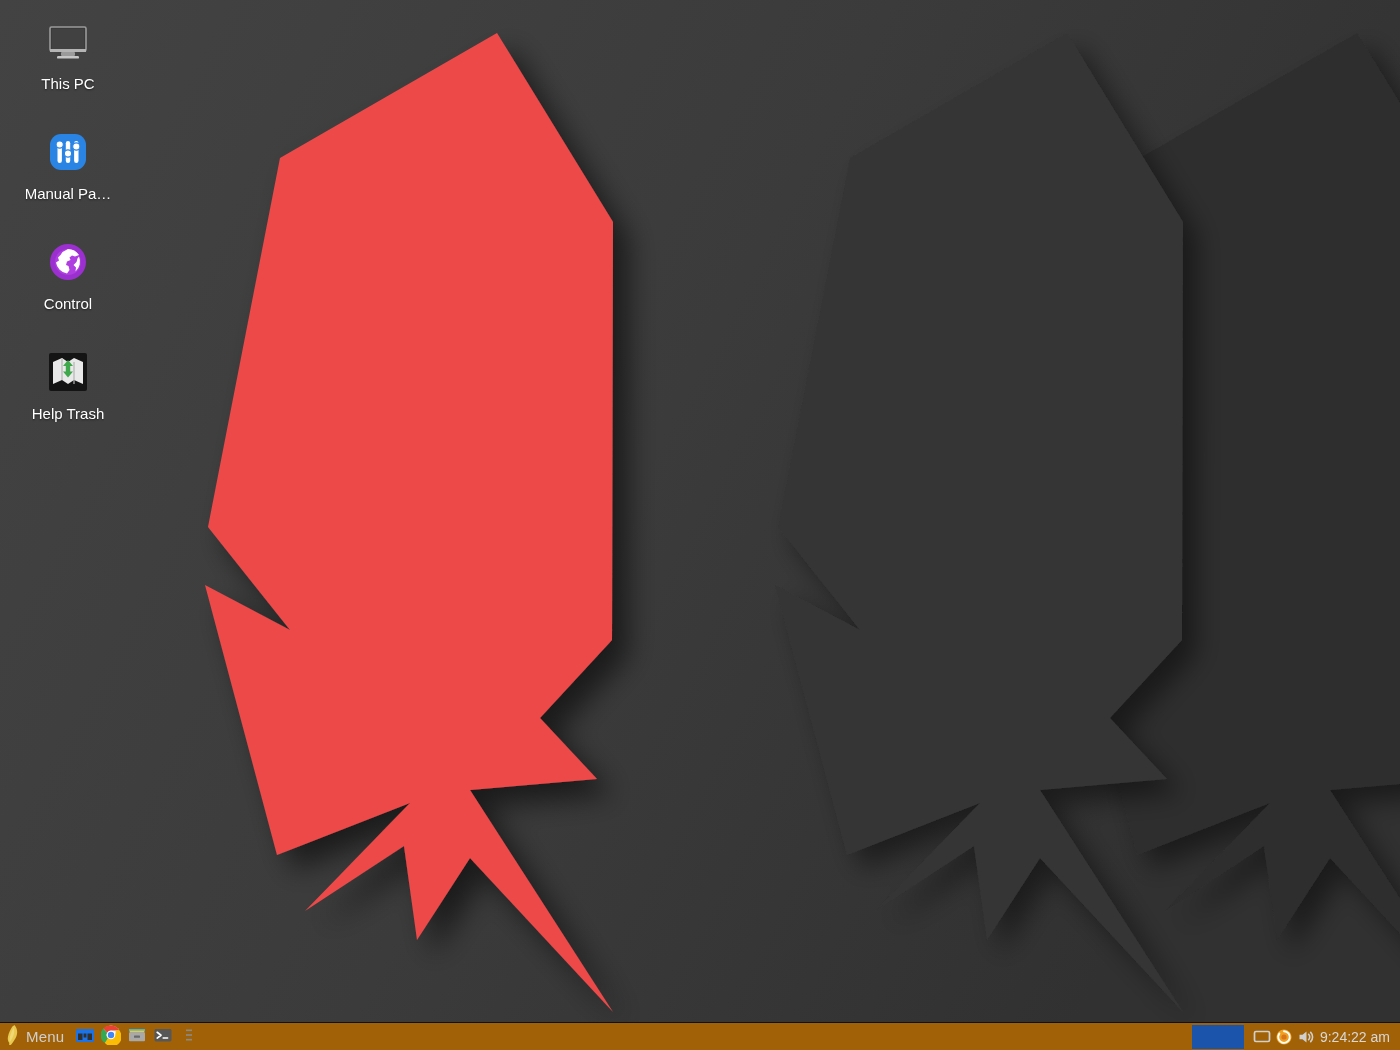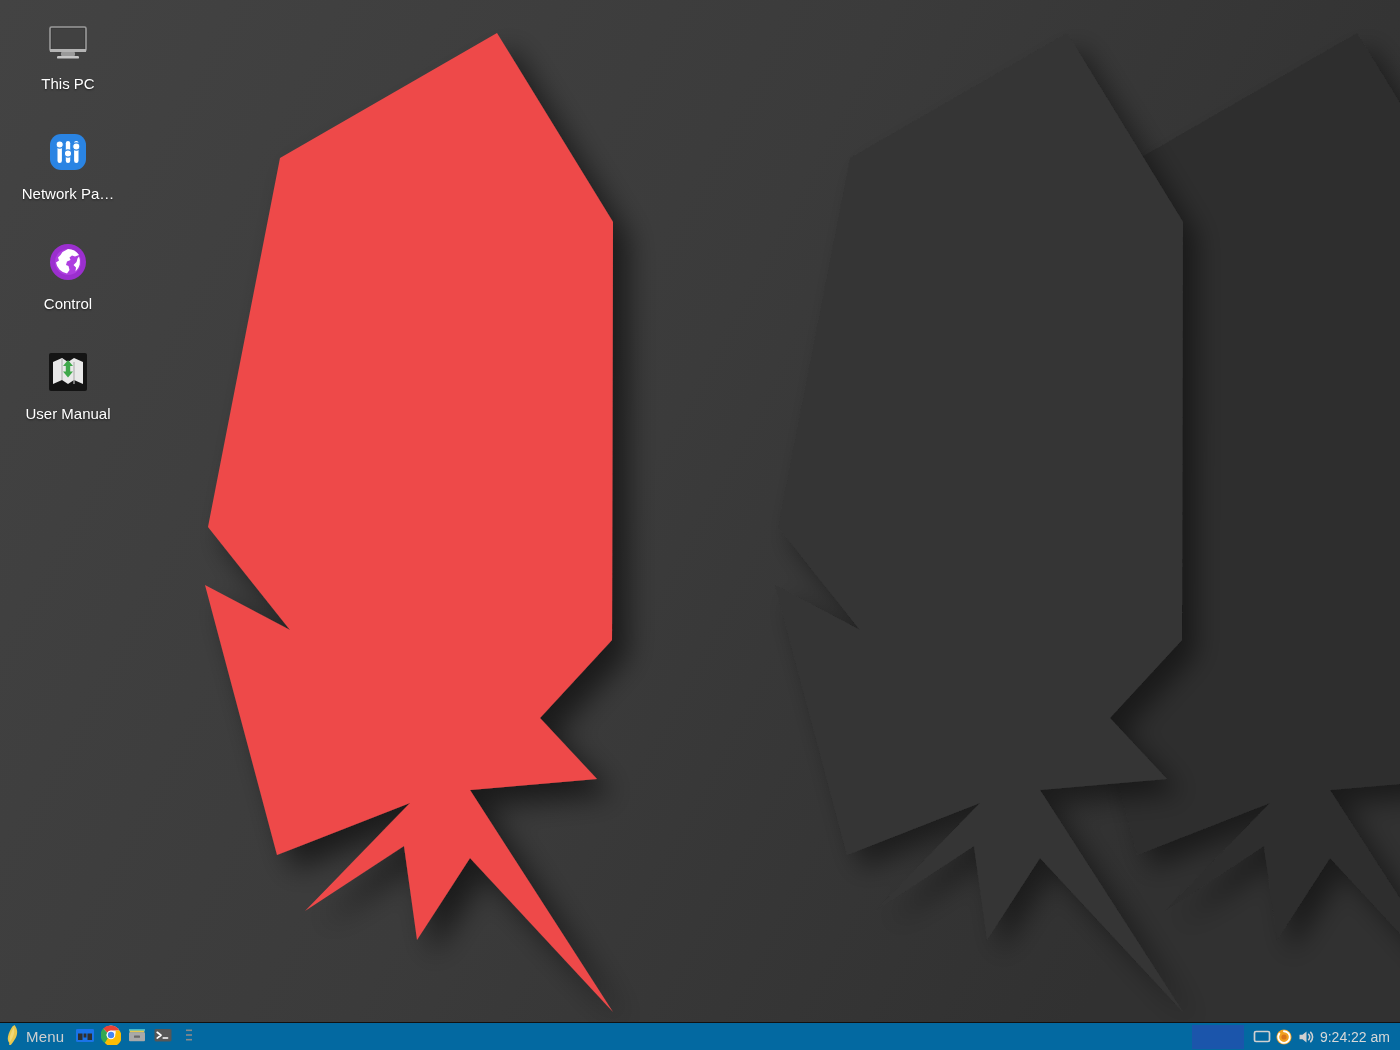--- a/index.html
+++ b/index.html
@@ -38,21 +38,21 @@
   .desk-icon .label {
     color:#ffffff; font-size:15px; line-height:17px;
     text-align:center; max-width:132px;
     white-space:nowrap; overflow:hidden;
     text-shadow:0 1px 2px rgba(0,0,0,.55);
   }
 
   
   #taskbar {
     position:absolute; left:0; bottom:0; width:1400px; height:28px;
-    background:#0369a1;
+    background:#a16207;
     display:flex; align-items:center;
     border-top:1px solid #111;
   }
   #taskbar-left { display:flex; align-items:center; height:28px; }
   .menu-button {
     display:flex; align-items:center; height:28px;
     padding:0 8px 0 4px; gap:5px; cursor:pointer;
   }
   .menu-button .menu-label {
     color:#cfcfcf; font-size:15px; letter-spacing:.2px;
@@ -183,21 +183,21 @@
         <svg width="46" height="46" viewBox="0 0 46 46">
           <rect x="5" y="5" width="36" height="36" rx="11" fill="#2a84e3"></rect>
           <rect x="12.5" y="12" width="4.4" height="22" rx="2.2" fill="#ffffff"></rect>
           <rect x="20.8" y="12" width="4.4" height="22" rx="2.2" fill="#ffffff"></rect>
           <rect x="29.1" y="12" width="4.4" height="22" rx="2.2" fill="#ffffff"></rect>
           <circle cx="14.7" cy="15.5" r="3.6" fill="#ffffff" stroke="#2a84e3" stroke-width="1.1"></circle>
           <circle cx="23" cy="24.5" r="3.6" fill="#ffffff" stroke="#2a84e3" stroke-width="1.1"></circle>
           <circle cx="31.3" cy="17.5" r="3.6" fill="#ffffff" stroke="#2a84e3" stroke-width="1.1"></circle>
         </svg>
       </span>
-      <span class="label">Network Pa…</span>
+      <span class="label">Manual Pa…</span>
     </div>
 
     <div class="desk-icon">
       <span class="glyph">
         <svg width="46" height="46" viewBox="0 0 46 46">
           <circle cx="23" cy="23" r="18" fill="#9b2fcf"></circle>
           <circle cx="23" cy="23" r="13" fill="#ae3ee0"></circle>
           <path d="M23 10 a13 13 0 0 1 11 6 l-4 1.5 -3 -1 -2.5 2 1 2.5 -3.5 1.5 -1 3.5 2.5 1 1 4 -2.5 3.5
                    a13 13 0 0 1 -11 -11 l3 -2 -1 -3 2.5 -2.5 2 -3 z" fill="#ffffff"></path>
           <path d="M34 17.5 a13 13 0 0 1 -3.5 15 l0.5 -4 -2.5 -2.5 3 -3 1 -3.5 z" fill="#ffffff"></path>
@@ -208,21 +208,21 @@
 
     <div class="desk-icon">
       <span class="glyph">
         <svg width="46" height="46" viewBox="0 0 46 46">
           <rect x="4" y="4" width="38" height="38" rx="2" fill="#141414"></rect>
           <path d="M8 13 l9 -4 l6 4 l6 -4 l9 4 v22 l-9 -4 l-6 4 l-6 -4 l-9 4 z" fill="#e9e9e9"></path>
           <path d="M17 9 v22 M29 13 v22" stroke="#b5b5b5" stroke-width="1.2" fill="none"></path>
           <path d="M23 11 l5 6 h-2.8 v5.5 h2.8 l-5 6 l-5 -6 h2.8 v-5.5 h-2.8 z" fill="#3fa84a"></path>
         </svg>
       </span>
-      <span class="label">User Manual</span>
+      <span class="label">Help Trash</span>
     </div>
 
   </div>
 
   <div id="taskbar">
 
     <div id="taskbar-left">
 
       <div class="menu-button">
         <span>

